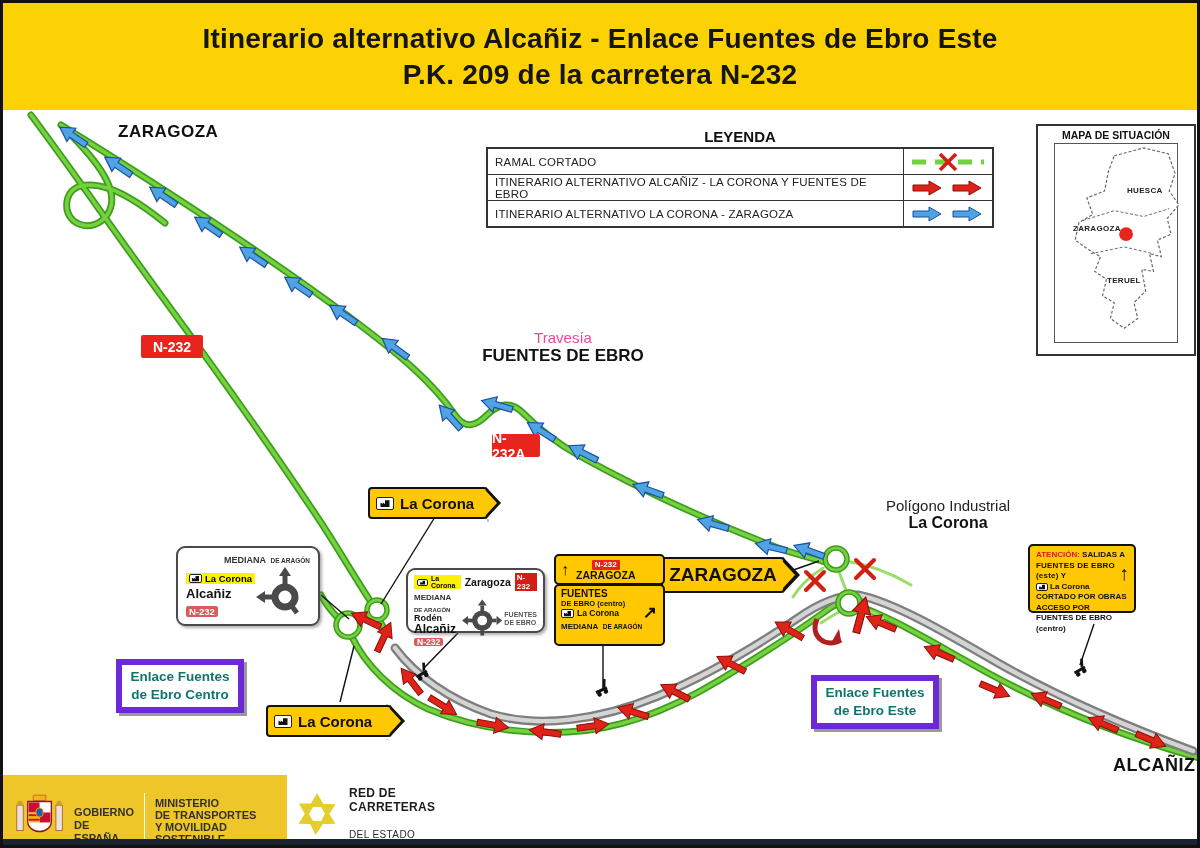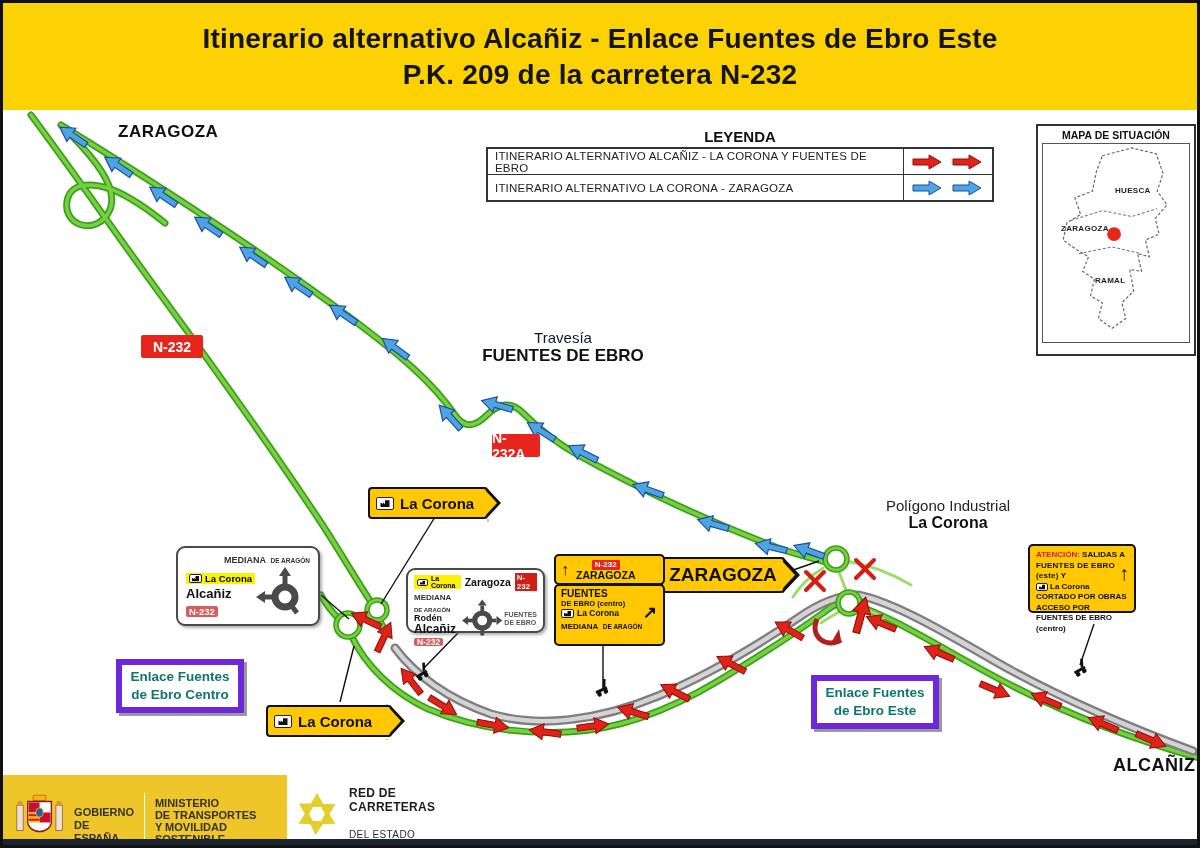--- a/index.html
+++ b/index.html
@@ -17,21 +17,21 @@
   
   .legend-title{font-weight:bold;font-size:15px;color:#111;text-align:center;}
   .legtable{border:2px solid #333;background:#fff;}
   .legrow{display:flex;align-items:center;border-top:1.5px solid #333;height:25px;}
   .legrow:first-child{border-top:none;}
   .legrow .lab{flex:1;font-size:11.5px;color:#222;padding-left:7px;letter-spacing:.2px;}
   .legrow .sym{width:88px;border-left:1.5px solid #333;height:100%;display:flex;align-items:center;justify-content:center;}
   
   .sitmap{border:2px solid #333;background:#fff;}
   .sitmap .t{font-weight:bold;font-size:10.5px;text-align:center;padding:3px 0 2px;color:#111;}
-  .sitmap .inner{margin:0 4px 4px;border:1px solid #555;position:relative;}
+  .sitmap .inner{margin:0 16px 4px;border:1px solid #555;position:relative;}
   .sit-lab{position:absolute;font-size:8px;color:#222;font-weight:bold;letter-spacing:.3px;}
   
   .ysign{background:#FFC803;border:2px solid #111;border-radius:4px;display:flex;align-items:center;
          gap:6px;padding:0 6px;font-weight:bold;color:#111;position:absolute;}
   .ysign .pt{position:absolute;width:0;height:0;}
   .chipw{background:#fff;border:1px solid #222;border-radius:2px;display:inline-flex;align-items:center;
          justify-content:center;padding:1px 2px;}
   .chipy{background:#FFF200;display:inline-flex;align-items:center;gap:3px;padding:0 3px;font-weight:bold;}
   .panel{background:#FFC803;border:2px solid #111;border-radius:5px;position:absolute;color:#111;}
   
@@ -199,20 +199,30 @@
     <div>P.K. 209 de la carretera N-232</div>
   </div>
 
   <div class="abs citylab" style="left:115px;top:119px">ZARAGOZA</div>
   <div class="abs citylab" style="left:1110px;top:752px;font-size:18px">ALCAÑIZ</div>
 
   <div class="abs" style="left:483px;top:125px;width:508px">
     <div class="legend-title">LEYENDA</div>
     <div class="legtable" style="margin-top:2px">
       <div class="legrow">
+        <div class="lab">RAMAL CORTADO</div>
+        <div class="sym">
+          <svg width="78" height="20">
+            <line x1="3" y1="10" x2="75" y2="10" stroke="#6FD33B" stroke-width="5" stroke-dasharray="14 9"></line>
+            <line x1="31" y1="2" x2="47" y2="18" stroke="#D21E14" stroke-width="3.5"></line>
+            <line x1="47" y1="2" x2="31" y2="18" stroke="#D21E14" stroke-width="3.5"></line>
+          </svg>
+        </div>
+      </div>
+      <div class="legrow">
         <div class="lab">ITINERARIO ALTERNATIVO ALCAÑIZ - LA CORONA Y FUENTES DE EBRO</div>
         <div class="sym">
           <svg width="78" height="20">
             <polygon points="4,7 20,7 20,3 32,10 20,17 20,13 4,13" fill="#E02318" stroke="#8E0E08"></polygon>
             <polygon points="44,7 60,7 60,3 72,10 60,17 60,13 44,13" fill="#E02318" stroke="#8E0E08"></polygon>
           </svg>
         </div>
       </div>
       <div class="legrow">
         <div class="lab">ITINERARIO ALTERNATIVO LA CORONA - ZARAGOZA</div>
@@ -230,29 +240,29 @@
     <div class="t">MAPA DE SITUACIÓN</div>
     <div class="inner" style="height:198px">
       <svg width="148" height="196" viewBox="0 0 150 200">
         <path d="M60,12 L90,4 L115,10 L122,30 L116,48 L126,62 L114,76 L118,92 L104,98 L108,115 L96,112 L100,130 L88,128 L92,150 L80,162 L84,178 L70,188 L56,178 L60,162 L48,155 L52,138 L40,130 L46,115 L34,108 L20,98 L24,80 L38,72 L32,55 L50,48 L54,28 Z" fill="#fff" stroke="#666" stroke-width="1.2" stroke-dasharray="3,2"></path>
         <path d="M28,78 L60,68 L90,74 L116,66" fill="none" stroke="#666" stroke-width="1" stroke-dasharray="3,2"></path>
         <path d="M36,112 L70,105 L100,112" fill="none" stroke="#666" stroke-width="1" stroke-dasharray="3,2"></path>
         <circle cx="72" cy="92" r="7" fill="#E8251C"></circle>
       </svg>
       <div class="sit-lab" style="left:72px;top:42px">HUESCA</div>
       <div class="sit-lab" style="left:18px;top:80px">ZARAGOZA</div>
-      <div class="sit-lab" style="left:52px;top:132px">RAMAL</div>
+      <div class="sit-lab" style="left:52px;top:132px">TERUEL</div>
     </div>
   </div>
 
   <div class="abs badge" style="left:138px;top:332px;width:62px;height:23px">N-232</div>
   <div class="abs badge" style="left:489px;top:431px;width:48px;height:23px">N-232A</div>
 
   <div class="abs" style="left:460px;top:326px;width:200px;text-align:center">
-    <div style="font-size:15px;color:#0f172a">Travesía</div>
+    <div style="font-size:15px;color:#ec4899">Travesía</div>
     <div style="font-size:17px;font-weight:bold;color:#111">FUENTES DE EBRO</div>
   </div>
   <div class="abs" style="left:860px;top:494px;width:170px;text-align:center">
     <div style="font-size:15px;color:#222">Polígono Industrial</div>
     <div style="font-size:16px;font-weight:bold;color:#111">La Corona</div>
   </div>
 
   <div class="abs enlace" style="left:113px;top:656px;width:108px">
     <div>Enlace Fuentes</div>
     <div>de Ebro Centro</div>

